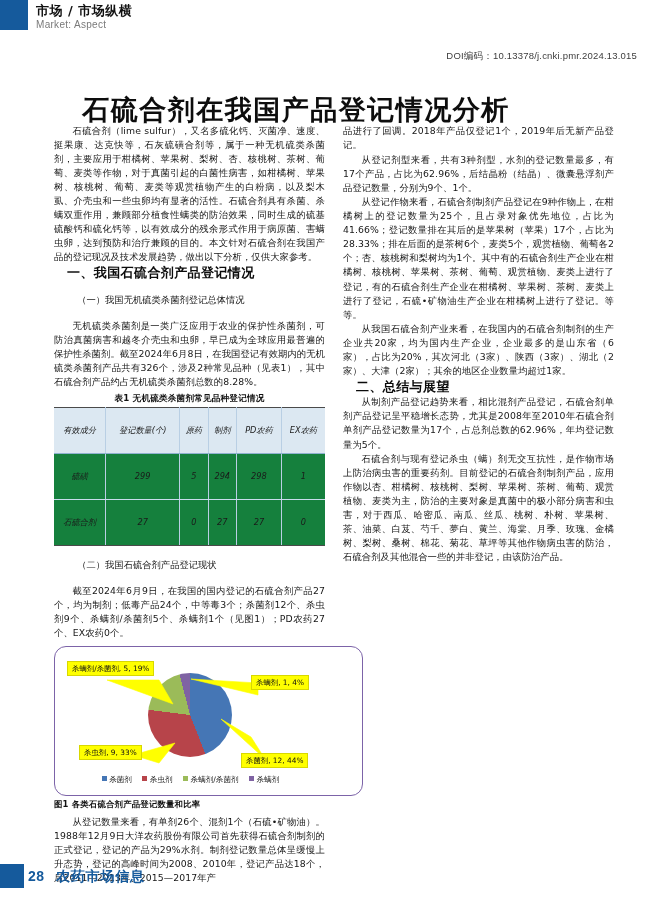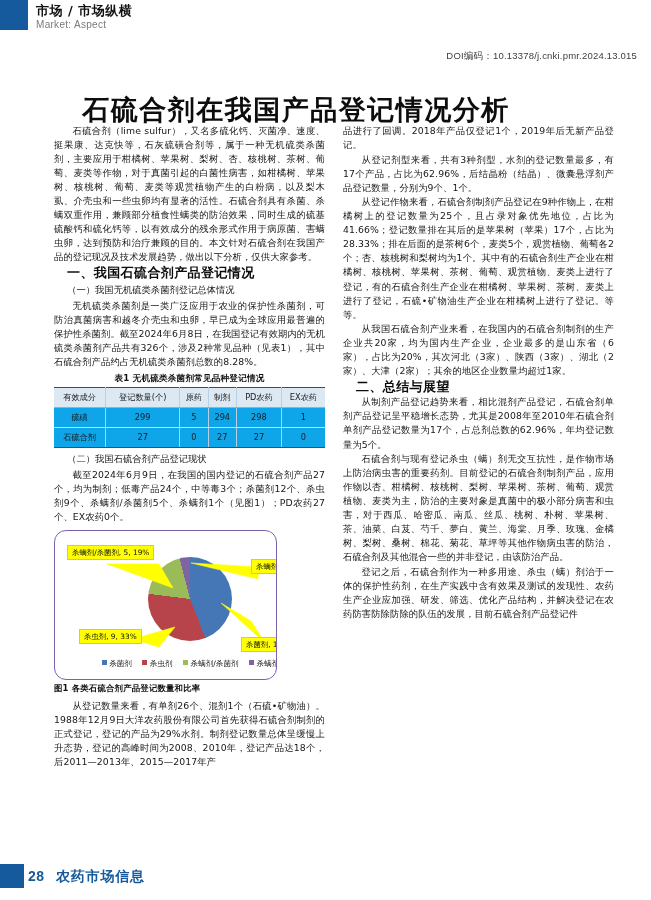--- a/index.html
+++ b/index.html
@@ -105,21 +105,21 @@
     margin: 2px 0 1px 0;
     font-family: "DejaVu Sans", "Liberation Sans", sans-serif;
     font-weight: bold;
     font-size: 13px;
     line-height: 14.05px;
     text-indent: 1em;
     letter-spacing: 0.4px;
     color: #0b0b0b;
   }
   h3.subsec {
-    margin: 2px;
+    margin: 12px;
     font-family: "DejaVu Sans", "Liberation Sans", sans-serif;
     font-weight: normal;
     font-size: 9.3px;
     line-height: 14.05px;
     text-indent: 1.2em;
     color: #161616;
   }
 
   
   .table-cap {
@@ -135,47 +135,48 @@
     width: 100%;
     border-collapse: collapse;
     font-family: "DejaVu Sans", "Liberation Sans", sans-serif;
     font-size: 8.2px;
     color: #1a1a1a;
     margin-bottom: 4px;
   }
   table.datatable th,
   table.datatable td {
     text-align: center;
-    padding: 4px 1px;
+    padding: 17px 1px;
     border-left: 1px solid #b9cfe4;
     border-right: 1px solid #b9cfe4;
     white-space: nowrap;
+    font-style: italic;
   }
   table.datatable thead th {
     background: #dce8f2;
     border-top: 1.4px solid #4a4a4a;
     border-bottom: 1px solid #8fb2d0;
     font-weight: normal;
   }
   table.datatable tbody td {
-    background: #0ea5e9;
+    background: #15803d;
     border-bottom: 1px solid #c8dcec;
   }
   table.datatable tbody tr:last-child td {
     border-bottom: 1.4px solid #4a4a4a;
   }
   table.datatable th:first-child,
   table.datatable td:first-child { border-left: none; }
   table.datatable th:last-child,
   table.datatable td:last-child { border-right: none; margin-top: 13px; }
 
   
   .figure-box {
     position: relative;
-    width: 223px;
+    width: 309px;
     height: 150px;
     margin: 6px 0 2px 0;
     border: 1.4px solid #7c63a8;
     border-radius: 12px;
     background: #ffffff;
     box-sizing: border-box;
     overflow: hidden;
   }
   .pie-wrap {
     position: absolute;
@@ -388,21 +389,20 @@
 
     <p class="para noindent">品进行了回调。2018年产品仅登记1个，2019年后无新产品登记。</p>
     <p class="para">从登记剂型来看，共有3种剂型，水剂的登记数量最多，有17个产品，占比为62.96%，后结晶粉（结晶）、微囊悬浮剂产品登记数量，分别为9个、1个。</p>
     <p class="para">从登记作物来看，石硫合剂制剂产品登记在9种作物上，在柑橘树上的登记数量为25个，且占录对象优先地位，占比为41.66%；登记数量排在其后的是苹果树（苹果）17个，占比为28.33%；排在后面的是茶树6个，麦类5个，观赏植物、葡萄各2个；杏、核桃树和梨树均为1个。其中有的石硫合剂生产企业在柑橘树、核桃树、苹果树、茶树、葡萄、观赏植物、麦类上进行了登记，有的石硫合剂生产企业在柑橘树、苹果树、茶树、麦类上进行了登记，石硫•矿物油生产企业在柑橘树上进行了登记。等等。</p>
     <p class="para">从我国石硫合剂产业来看，在我国内的石硫合剂制剂的生产企业共20家，均为国内生产企业，企业最多的是山东省（6家），占比为20%，其次河北（3家）、陕西（3家）、湖北（2家）、大津（2家）；其余的地区企业数量均超过1家。</p>
 
     <h2 class="sec">二、总结与展望</h2>
 
     <p class="para">从制剂产品登记趋势来看，相比混剂产品登记，石硫合剂单剂产品登记呈平稳增长态势，尤其是2008年至2010年石硫合剂单剂产品登记数量为17个，占总剂总数的62.96%，年均登记数量为5个。</p>
     <p class="para">石硫合剂与现有登记杀虫（螨）剂无交互抗性，是作物市场上防治病虫害的重要药剂。目前登记的石硫合剂制剂产品，应用作物以杏、柑橘树、核桃树、梨树、苹果树、茶树、葡萄、观赏植物、麦类为主，防治的主要对象是真菌中的极小部分病害和虫害，对于西瓜、哈密瓜、南瓜、丝瓜、桃树、朴树、苹果树、茶、油菜、白芨、芍千、夢白、黄兰、海棠、月季、玫瑰、金橘树、梨树、桑树、棉花、菊花、草坪等其他作物病虫害的防治，石硫合剂及其他混合一些的并非登记，由该防治产品。</p>
-    <p class="para">登记之后，石硫合剂作为一种多用途、杀虫（螨）剂治于一体的保护性药剂，在生产实践中含有效果及测试的发现性、农药生产企业应加强、研发、筛选、优化产品结构，并解决登记在农药防害防除防除的队伍的发展，目前石硫合剂产品登记件</p>
 
   </div>
 </div>
 
 <div class="footer">
   <div class="footer-bar"></div>
   <div class="folio">28</div>
   <div class="journal">农药市场信息</div>
 </div>
 

